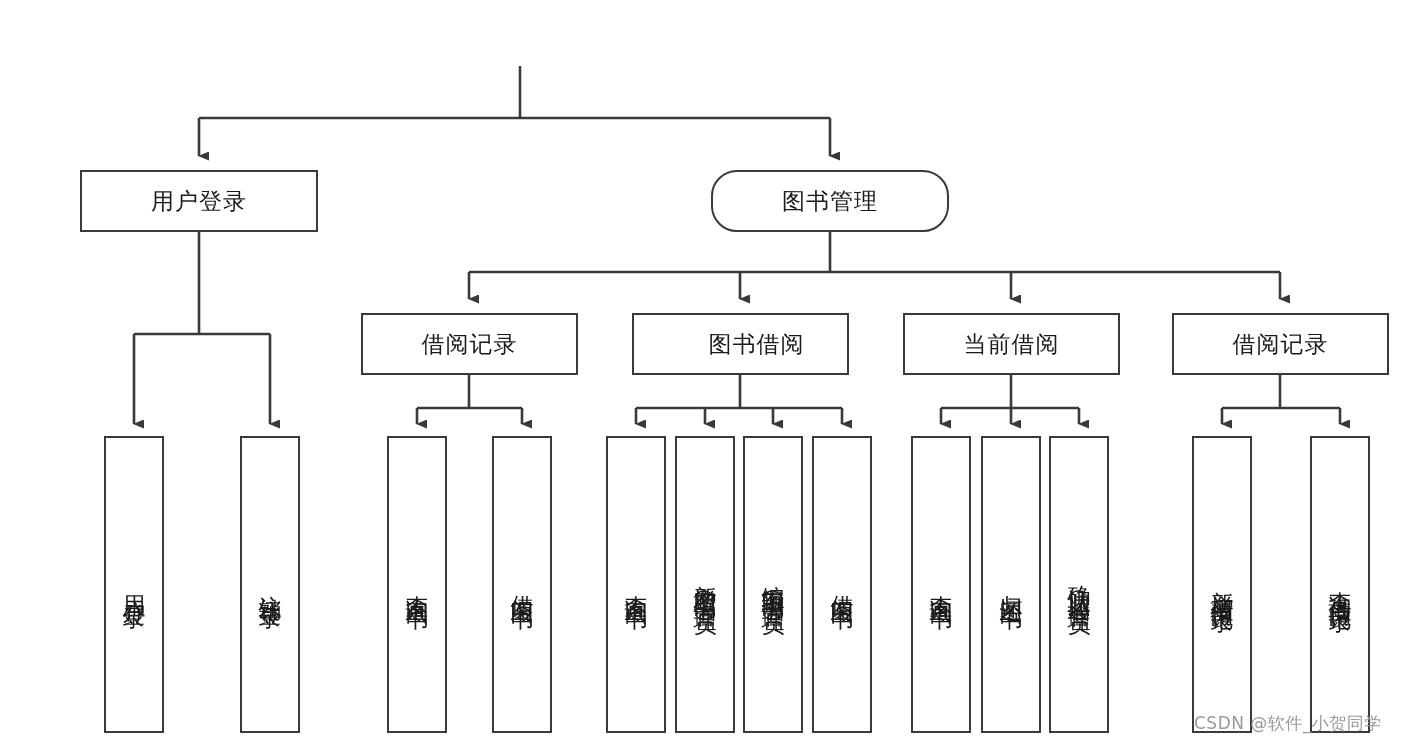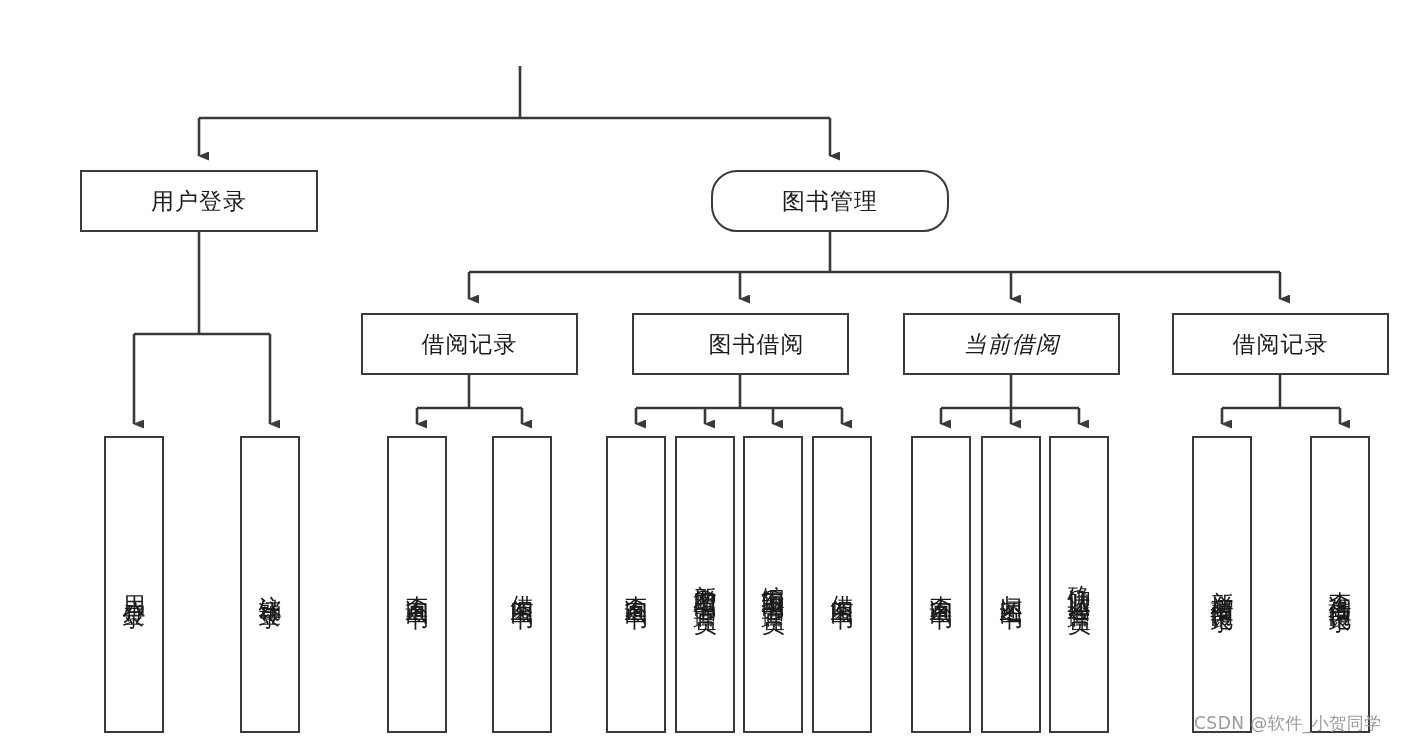--- a/index.html
+++ b/index.html
@@ -122,21 +122,21 @@
 
 
   <div class="node h" style="left:80px; top:170px; width:238px; height:62px;">用户登录</div>
 
   <div class="node h" style="left:711px; top:170px; width:238px; height:62px;border-radius:26px;">图书管理</div>
 
   <div class="node h" style="left:361px; top:313px; width:217px; height:62px;">借阅记录</div>
 
   <div class="node h" style="left:632px; top:313px; width:217px; height:62px;padding-left:32px;">图书借阅</div>
 
-  <div class="node h" style="left:903px; top:313px; width:217px; height:62px;font-style:italic;">当前借阅</div>
+  <div class="node h" style="left:903px; top:313px; width:217px; height:62px;">当前借阅</div>
 
   <div class="node h" style="left:1172px; top:313px; width:217px; height:62px;">借阅记录</div>
 
   <div class="node v" style="left:104px; top:436px; width:60px; height:297px;">
     <span>用户登录</span>
   </div>
   <div class="node v" style="left:240px; top:436px; width:60px; height:297px;">
     <span>注销登录</span>
   </div>
 

